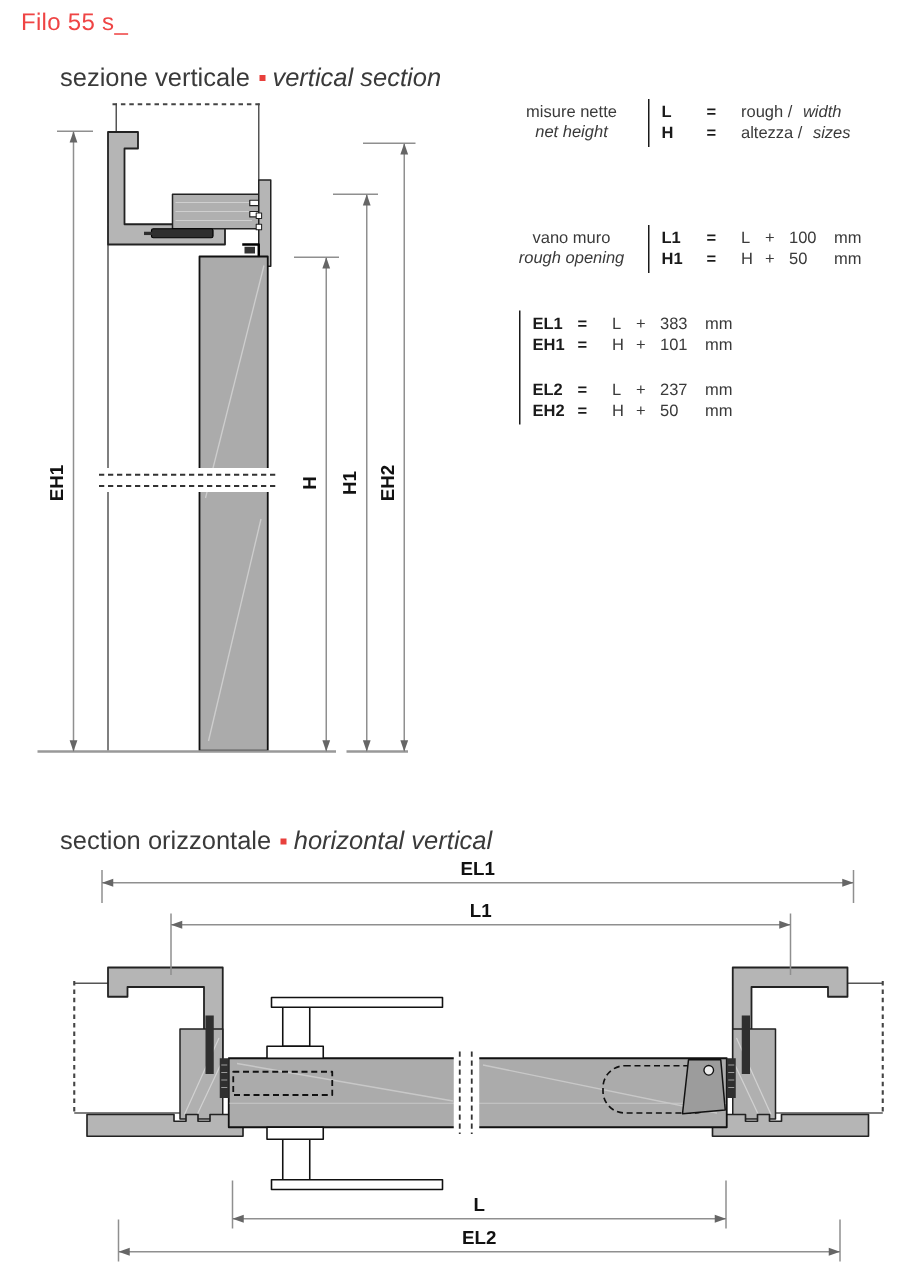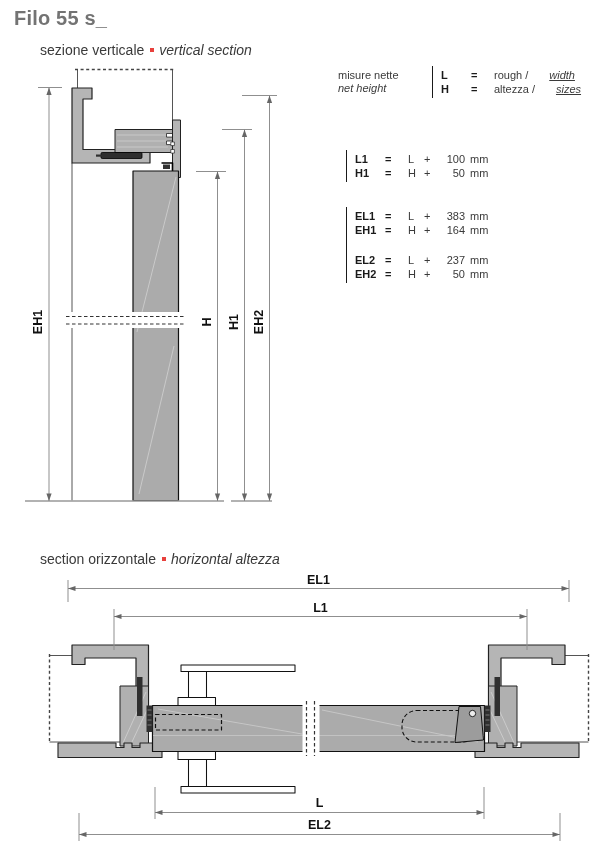--- a/index.html
+++ b/index.html
@@ -1,35 +1,35 @@
 <!DOCTYPE html>
 <html><head>
 <meta charset="utf-8">
 <style>
   html,body{margin:0;padding:0;background:#fff;}
   body{width:603px;height:853px;position:relative;overflow:hidden;
        font-family:"Liberation Sans",sans-serif;color:#3a3a3a;}
   .abs{position:absolute;}
-  #page-title{left:14px;top:7px;font-size:20px;font-weight:700;color:#737373;letter-spacing:.2px;}
-  .sec-label{font-size:14px;color:#3a3a3a;white-space:nowrap;}
+  #page-title{left:14px;top:7px;font-size:16px;font-weight:400;color:#ef4444;letter-spacing:.2px;}
+  .sec-label{font-size:17px;color:#3a3a3a;white-space:nowrap;}
   .sec-label .en{font-style:italic;}
   .bullet{display:inline-block;width:4px;height:4px;background:#e8403c;margin:0 5px 2px 6px;vertical-align:middle;}
   
   .legend{left:338px;top:66px;width:264px;height:230px;}
   .lgroup{position:absolute;left:0;display:flex;align-items:center;}
-  .glabel{width:86px;text-align:left;font-size:11px;line-height:13.5px;color:#3a3a3a;flex:none;}
+  .glabel{width:86px;text-align:center;font-size:11px;line-height:13.5px;color:#3a3a3a;flex:none;}
   .en-lab{font-style:italic;}
   .grows{border-left:1.7px solid #1a1a1a;margin-left:8px;padding:2px 0 2px 8px;}
   .lrow{display:flex;font-size:11px;line-height:14px;align-items:baseline;white-space:nowrap;}
   .f-sym{width:30px;font-weight:700;color:#1a1a1a;flex:none;}
   .f-eq{width:23px;font-weight:700;color:#1a1a1a;flex:none;}
-  .f-en{font-style:italic;margin-left:21px;text-decoration:underline;}
+  .f-en{font-style:italic;margin-left:7px;}
   .f-base{width:16px;flex:none;}
   .f-op{width:16px;flex:none;}
-  .f-num{width:25px;text-align:right;margin-right:5px;flex:none;}
+  .f-num{width:25px;margin-right:5px;flex:none;}
   svg text{font-family:"Liberation Sans",sans-serif;font-weight:700;font-size:12.5px;fill:#111;}
 </style>
 </head>
 <body>
 
 <svg class="abs" style="left:0;top:0" width="603" height="853" viewBox="0 0 603 853">
 
   <g stroke-linejoin="round">
 
     <g>
@@ -218,21 +218,21 @@
   </g>
 </svg>
 
 <div id="page-title" class="abs">Filo 55 s_</div>
 
 <div class="abs sec-label" style="left:40px;top:42px">
   <span>sezione verticale</span><span class="bullet"></span><span class="en">vertical section</span>
 </div>
 
 <div class="abs sec-label" style="left:40px;top:551px">
-  <span>section orizzontale</span><span class="bullet"></span><span class="en">horizontal altezza</span>
+  <span>section orizzontale</span><span class="bullet"></span><span class="en">horizontal vertical</span>
 </div>
 
 <div class="abs legend">
 
   <div class="lgroup" style="top:0">
     <div class="glabel">
       <div>misure nette</div>
       <div class="en-lab">net height</div>
     </div>
     <div class="grows">
@@ -245,20 +245,24 @@
       <div class="lrow">
         <span class="f-sym">H</span>
           <span class="f-eq">=</span>
           <span>altezza /</span>
           <span class="f-en">sizes</span>
       </div>
     </div>
   </div>
 
   <div class="lgroup" style="top:84px">
+    <div class="glabel">
+      <div>vano muro</div>
+      <div class="en-lab">rough opening</div>
+    </div>
     <div class="grows">
       <div class="lrow">
         <span class="f-sym">L1</span>
           <span class="f-eq">=</span>
           <span class="f-base">L</span>
           <span class="f-op">+</span>
           <span class="f-num">100</span>
           <span class="f-unit">mm</span>
       </div>
       <div class="lrow">
@@ -281,21 +285,21 @@
             <span class="f-base">L</span>
             <span class="f-op">+</span>
             <span class="f-num">383</span>
             <span class="f-unit">mm</span>
         </div>
         <div class="lrow">
           <span class="f-sym">EH1</span>
             <span class="f-eq">=</span>
             <span class="f-base">H</span>
             <span class="f-op">+</span>
-            <span class="f-num">164</span>
+            <span class="f-num">101</span>
             <span class="f-unit">mm</span>
         </div>
       </div>
       <div style="margin-top:16px">
         <div class="lrow">
           <span class="f-sym">EL2</span>
             <span class="f-eq">=</span>
             <span class="f-base">L</span>
             <span class="f-op">+</span>
             <span class="f-num">237</span>

